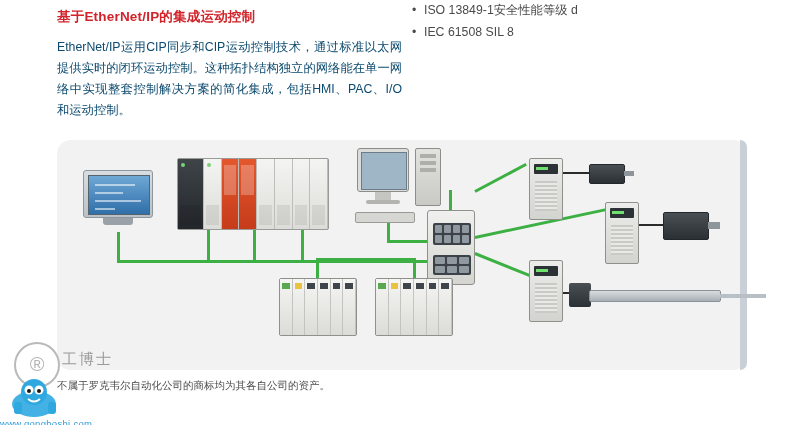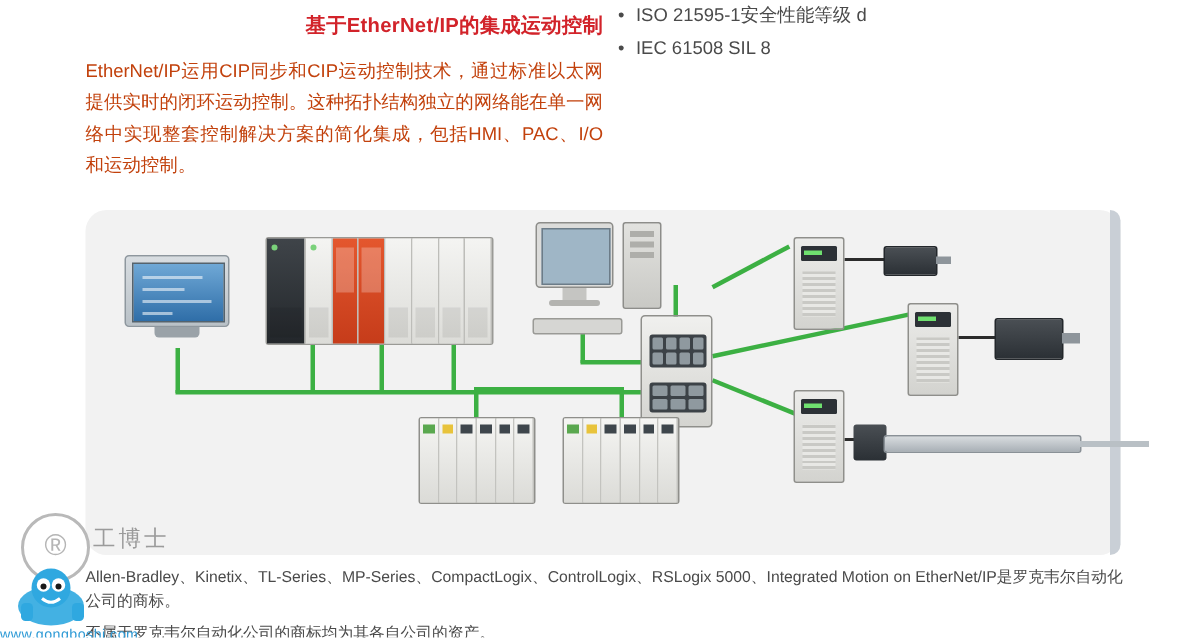--- a/index.html
+++ b/index.html
@@ -17,26 +17,25 @@
   .left-col{
     position:absolute;left:57px;top:8px;width:345px;
   }
   .heading{
     color:#d2232a;
     font-weight:bold;
     font-size:13.5px;
     letter-spacing:0.2px;
     margin:0 0 11px 0;
     line-height:1.3;
-    text-align:right;
   }
   .body-text{
     font-size:12.3px;
     line-height:1.72;
-    color:#c2410c;
+    color:#0c4a6e;
     margin:0;
     text-align:justify;
   }
 
   
   .right-col{
     position:absolute;left:410px;top:0px;width:330px;
   }
   .bullet-list{list-style:none;margin:0;padding:0;}
   .bullet-list li{
@@ -231,21 +230,21 @@
 
   <div class="left-col">
     <h2 class="heading">基于EtherNet/IP的集成运动控制</h2>
     <p class="body-text">EtherNet/IP运用CIP同步和CIP运动控制技术，通过标准以太网提供实时的闭环运动控制。这种拓扑结构独立的网络能在单一网络中实现整套控制解决方案的简化集成，包括HMI、PAC、I/O和运动控制。</p>
   </div>
 
   <div class="right-col">
     <ul class="bullet-list">
       <li>
         <span class="dot">•</span>
-        <span>ISO 21595-1安全性能等级 d</span>
+        <span>ISO 13849-1安全性能等级 d</span>
       </li>
       <li>
         <span class="dot">•</span>
         <span>IEC 61508 SIL 8</span>
       </li>
     </ul>
   </div>
 
   <div class="diagram-panel">
     <div class="accent-bar"></div>
@@ -371,21 +370,20 @@
 
     <div class="motor m1"></div>
     <div class="motor m2"></div>
     <div class="actuator-motor"></div>
     <div class="actuator">
         <span class="rod"></span>
       </div>
   </div>
 
   <div class="footer">
-    <p>Allen-Bradley、Kinetix、TL-Series、MP-Series、CompactLogix、ControlLogix、RSLogix 5000、Integrated Motion on EtherNet/IP是罗克韦尔自动化公司的商标。</p>
     <p>不属于罗克韦尔自动化公司的商标均为其各自公司的资产。</p>
   </div>
 
   <div class="watermark">
     <div class="wm-circle">®</div>
     <div class="wm-char">工博士</div>
     <svg class="wm-mascot" viewBox="0 0 56 44">
       <ellipse cx="26" cy="30" rx="22" ry="13" fill="#2fa8e0" opacity="0.9"></ellipse>
       <circle cx="26" cy="18" r="13" fill="#2fa8e0"></circle>
       <circle cx="21" cy="16" r="4.5" fill="#ffffff"></circle>

